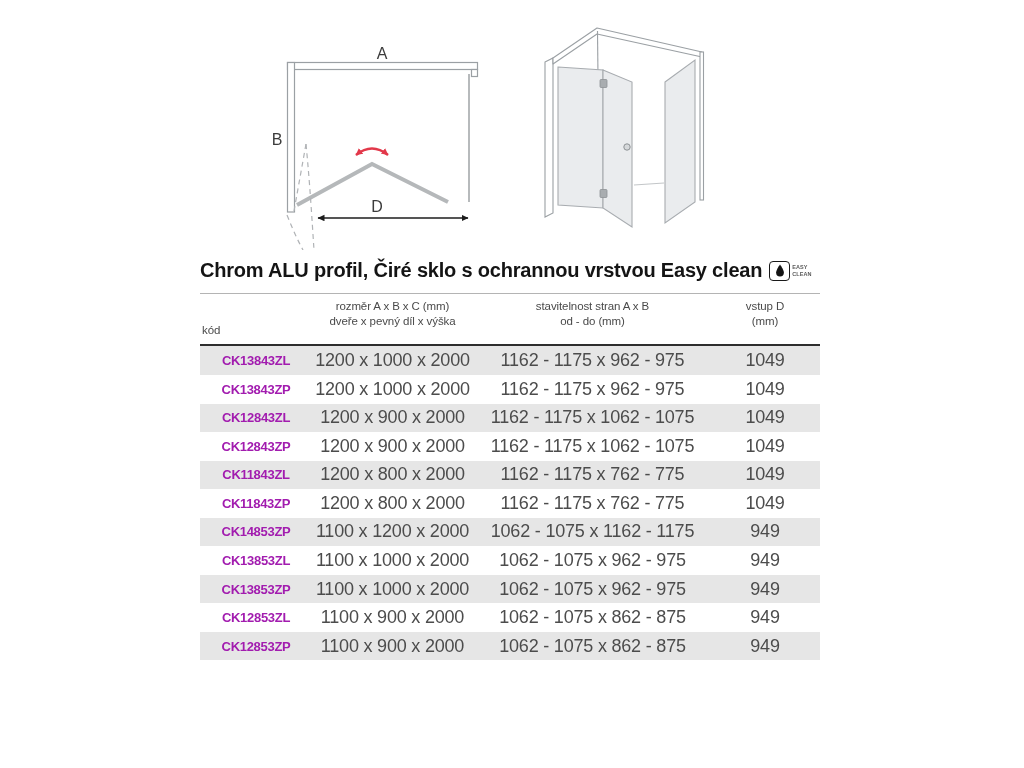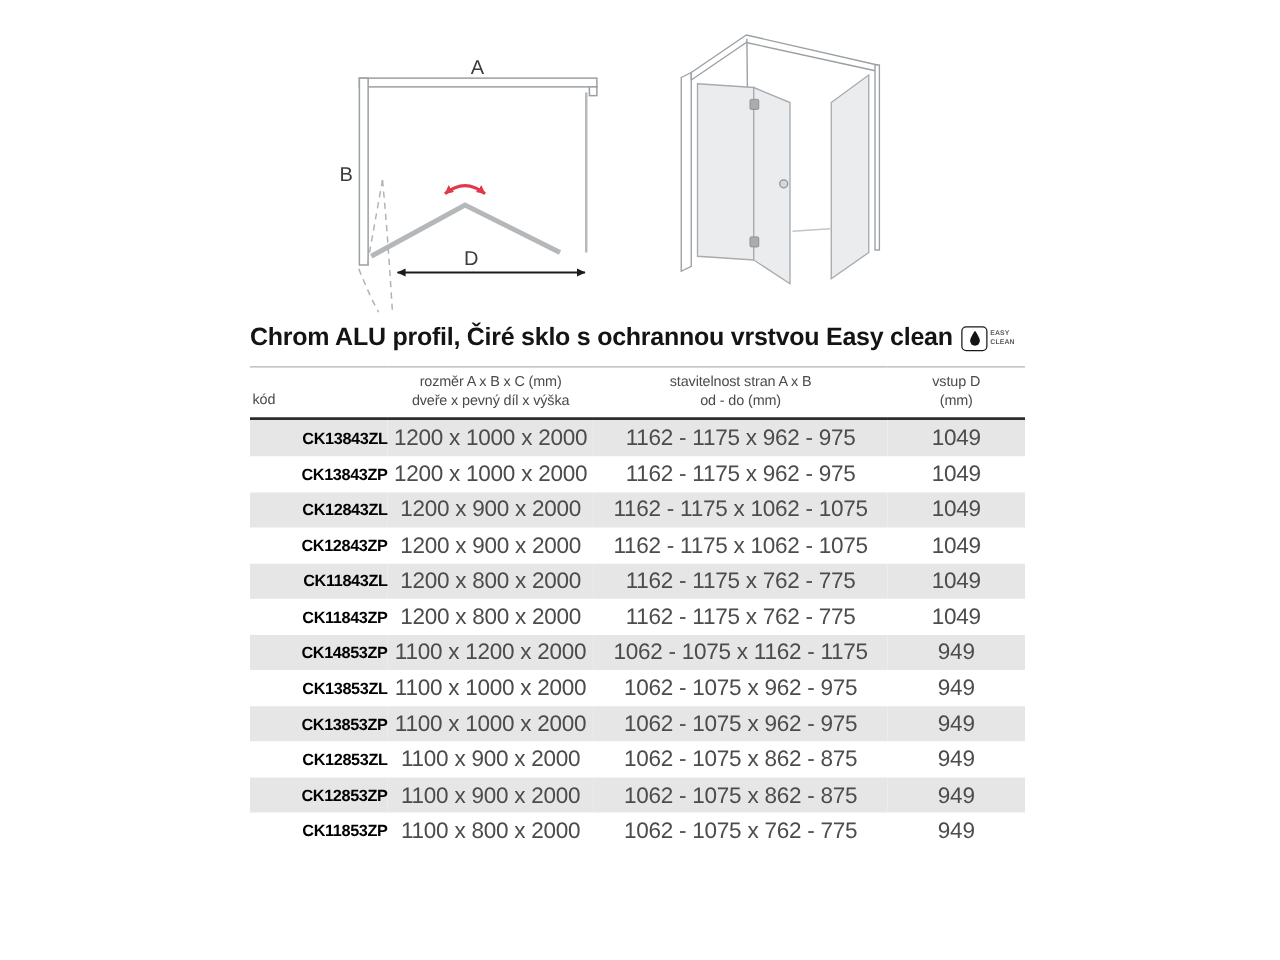--- a/index.html
+++ b/index.html
@@ -15,25 +15,25 @@
   .title-row{position:absolute;left:200px;top:259px;width:620px;display:flex;align-items:center;}
   .title{margin:0;font-size:20px;font-weight:bold;color:#141414;letter-spacing:-0.2px;white-space:nowrap;}
   .easy-badge{display:flex;align-items:center;margin-left:7px;}
   .badge-box{width:19px;height:18px;border:1.7px solid #191919;border-radius:4px;
     display:flex;align-items:center;justify-content:center;flex:0 0 auto;}
   .badge-text{margin-left:2px;font-size:5.5px;line-height:1.15;font-weight:bold;color:#5a5a5a;letter-spacing:0.1px;}
   
   .spec-table{position:absolute;left:200px;top:293px;width:620px;border-collapse:collapse;table-layout:fixed;}
   .spec-table thead tr{border-top:1px solid #b4b4b4;border-bottom:2.5px solid #2d2d2d;}
   .spec-table th{font-weight:normal;font-size:11.5px;color:#4a4a4a;line-height:1.28;
-    padding:5px 0 6px 0;text-align:center;vertical-align:middle;letter-spacing:-0.1px;}
+    padding:5px 0 16px 0;text-align:center;vertical-align:middle;letter-spacing:-0.1px;}
   .spec-table th.h-kod{text-align:left;vertical-align:bottom;padding-left:2px;padding-bottom:7px;}
   .spec-table tbody tr:nth-child(odd){background:#e6e6e6;}
   .spec-table td{height:28.55px;padding:0;font-size:18px;color:#4c4c4c;text-align:center;letter-spacing:-0.2px;}
-  .spec-table td.c-kod{text-align:right;padding-left:2px;font-weight:bold;color:#000000;font-size:13px;letter-spacing:-0.3px;}
+  .spec-table td.c-kod{text-align:center;padding-left:2px;font-weight:bold;color:#a21caf;font-size:13px;letter-spacing:-0.3px;}
 </style>
 </head>
 <body>
 
 <div class="page">
 
   <svg class="plan-svg" width="235" height="215" viewBox="0 0 235 215">
     <defs>
       <marker id="redArr" markerWidth="9" markerHeight="9" refX="6.5" refY="3.5" orient="auto-start-reverse" markerUnits="userSpaceOnUse">
         <path d="M0,0 L7,3.5 L0,7 Z" fill="#e2384a"></path>
@@ -191,22 +191,16 @@
         <td>1100 x 900 x 2000</td>
         <td>1062 - 1075 x 862 - 875</td>
         <td>949</td>
       </tr>
       <tr>
         <td class="c-kod">CK12853ZP</td>
         <td>1100 x 900 x 2000</td>
         <td>1062 - 1075 x 862 - 875</td>
         <td>949</td>
       </tr>
-      <tr>
-        <td class="c-kod">CK11853ZP</td>
-        <td>1100 x 800 x 2000</td>
-        <td>1062 - 1075 x 762 - 775</td>
-        <td>949</td>
-      </tr>
     </tbody>
   </table>
 
 </div>
 
 </body></html>

